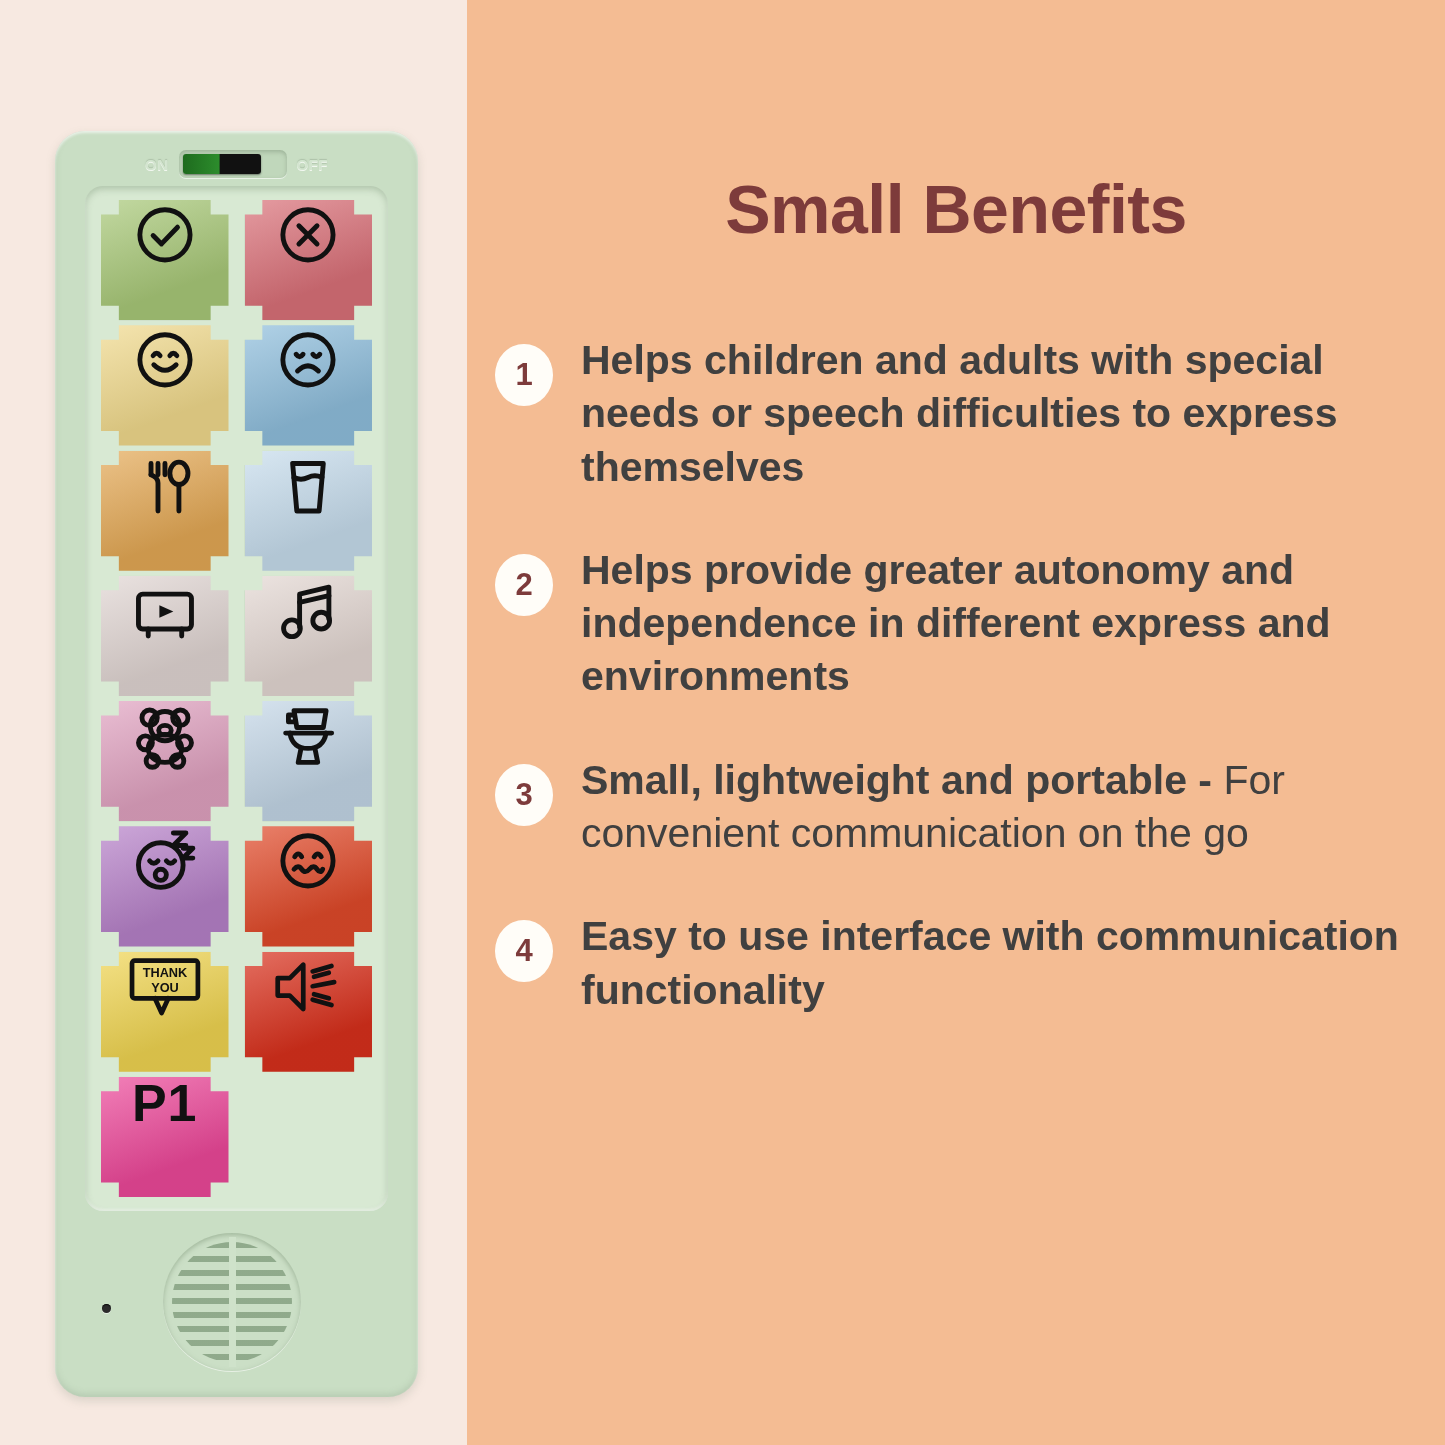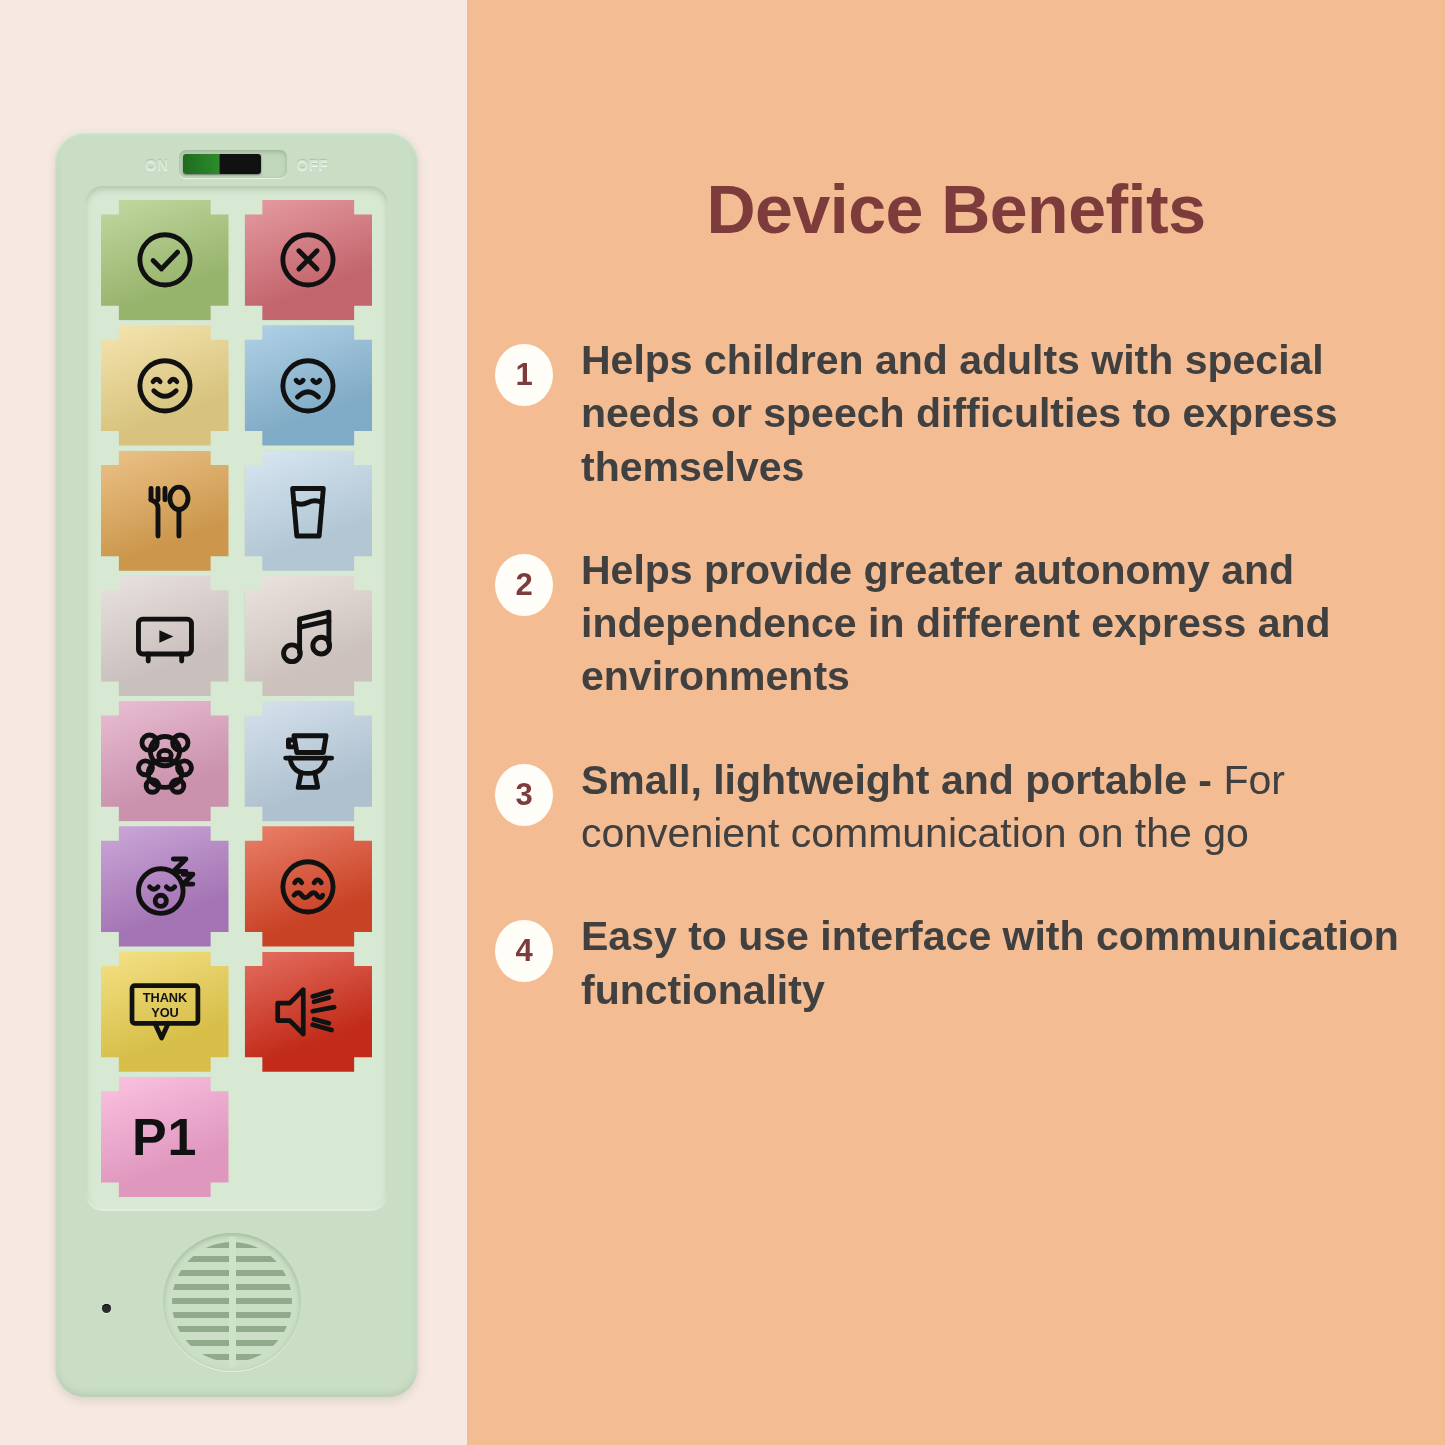--- a/index.html
+++ b/index.html
@@ -65,21 +65,21 @@
     width:100%; height:100%;
     display:grid;
     grid-template-columns:1fr 1fr;
     grid-template-rows:repeat(8,1fr);
     column-gap:16px; row-gap:5px;
   }
 
   
   .btn {
     position:relative;
-    display:flex; align-items:center; justify-content:center;
+    display:flex; align-items:flex-start; justify-content:center;
     width:100%; height:100%;
     -webkit-clip-path: polygon(
       14% 0%, 86% 0%, 86% 12%, 100% 12%, 100% 88%, 86% 88%,
       86% 100%, 14% 100%, 14% 88%, 0% 88%, 0% 12%, 14% 12%);
     clip-path: polygon(
       14% 0%, 86% 0%, 86% 12%, 100% 12%, 100% 88%, 86% 88%,
       86% 100%, 14% 100%, 14% 88%, 0% 88%, 0% 12%, 14% 12%);
     filter: drop-shadow(0 2px 2px rgba(110,125,105,.40));
   }
   .btn::after {
@@ -301,40 +301,40 @@
             </div>
             <div class="btn" style="background: rgb(216, 48, 28);">
               <span style="width: 58%; height: 58%; display: flex; align-items: center; justify-content: center; position: relative; z-index: 2;">
                 <svg viewBox="0 0 110 90" style="width: 100%; height: 100%;">
       <path d="M10 32 L28 32 L48 12 L48 78 L28 58 L10 58 Z" fill="none" stroke="#111" stroke-width="7" stroke-linecap="round" stroke-linejoin="round"></path>
       <path d="M62 22 L90 14 M62 44 L94 38 M62 64 L90 72" fill="none" stroke="#111" stroke-width="7" stroke-linecap="round" stroke-linejoin="round"></path>
       <path d="M64 30 L86 24 M64 56 L86 62" fill="none" stroke="#111" stroke-width="7" stroke-linecap="round" stroke-linejoin="round"></path>
                 </svg>
               </span>
             </div>
-            <div class="btn" style="background: #f9a8d4;">
+            <div class="btn" style="background: #ec4899;">
               <span class="glyph">P1</span>
             </div>
           </div>
       </div>
 
       <div class="bottom-zone">
         <div class="mic-hole"></div>
         <div class="speaker">
           <div class="slots"></div>
           <div class="divider"></div>
         </div>
       </div>
 
     </div>
   </div>
 
   <div class="panel-right">
 
-    <div class="title">Device Benefits</div>
+    <div class="title">Small Benefits</div>
 
     <div class="benefits" id="benefits">
         <div class="benefit">
           <div class="num">1</div>
           <div class="btext"><span class="strong">Helps children and adults with special needs or speech difficulties to express themselves</span></div>
         </div>
         <div class="benefit">
           <div class="num">2</div>
           <div class="btext"><span class="strong">Helps provide greater autonomy and independence in different express and environments</span></div>
         </div>

